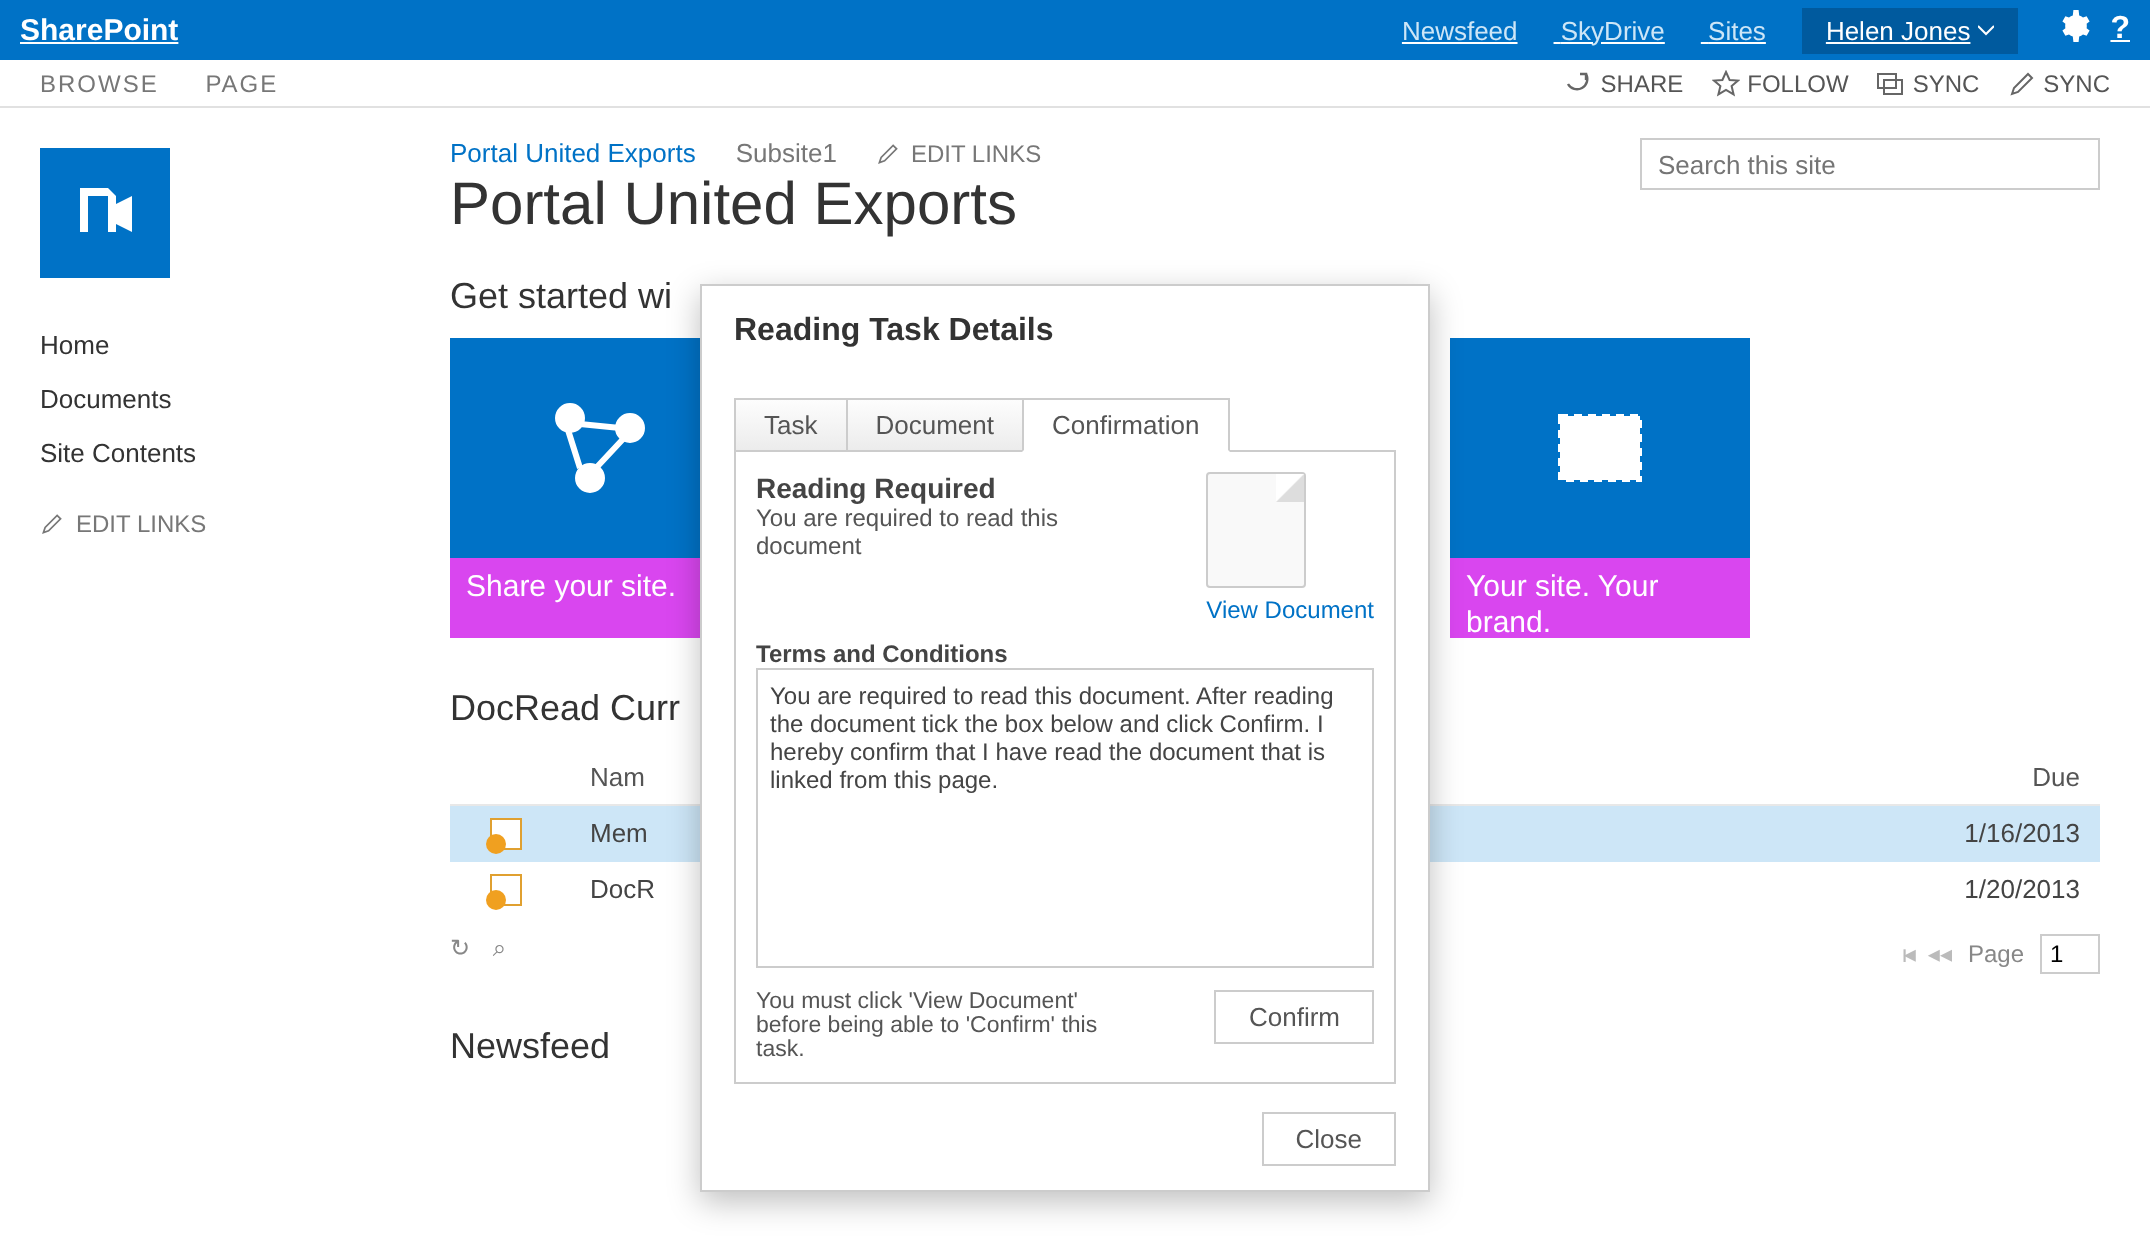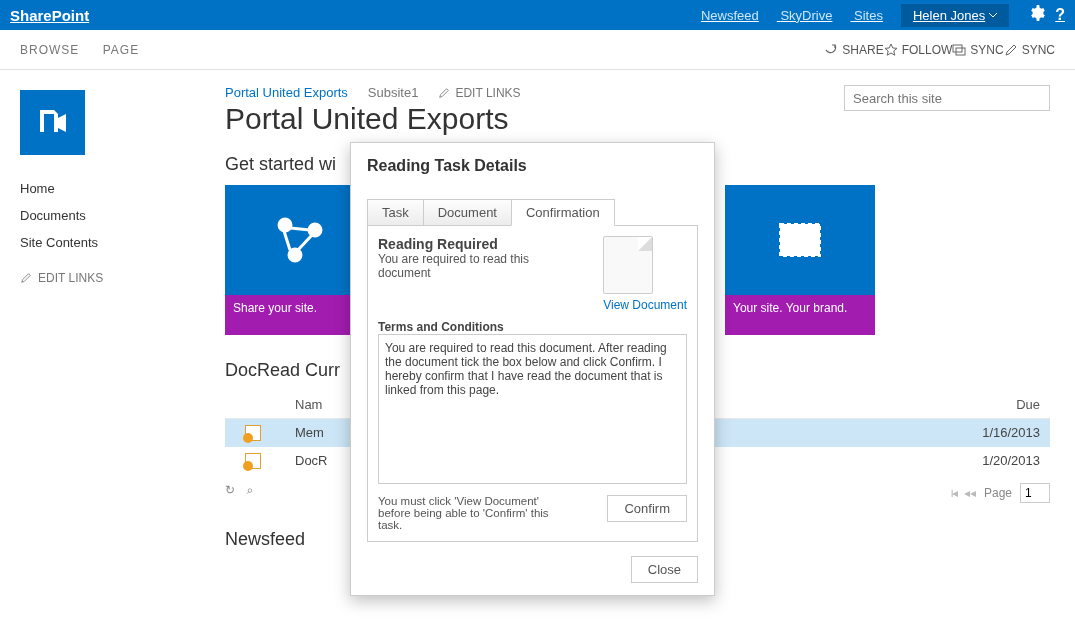--- a/index.html
+++ b/index.html
@@ -8,48 +8,48 @@
   
   .suitebar { background: #0072c6; color: #fff; height: 30px; display: flex; align-items: center; padding: 0 10px; text-decoration: underline; }
   .suitebar .brand { font-weight: 600; font-size: 15px; flex: 0 0 auto; }
   .suitebar .spacer { flex: 1; }
   .suitebar .nav a { color: #cde6f7; margin-right: 18px; font-size: 13px; cursor: pointer; }
   .suitebar .userbox { background: #005a9e; padding: 4px 12px; color: #fff; font-size: 13px; margin-right: 10px; display: flex; align-items: center; }
   .suitebar .userbox svg { margin-left: 4px; }
   .suitebar .icon { margin-left: 10px; cursor: pointer; color: #fff; font-size: 16px; }
   
   
-  .ribbon { display: flex; align-items: center; height: 40px; border-bottom: 1px solid #e1e1e1; padding: 0 20px; color: #777; font-size: 12px; }
+  .ribbon { display: flex; align-items: center; height: 24px; border-bottom: 1px solid #e1e1e1; padding: 0 20px; color: #777; font-size: 12px; }
   .ribbon .tabs span { margin-right: 20px; letter-spacing: 1px; cursor: pointer; }
-  .ribbon .actions { margin-left: auto; display: flex; }
+  .ribbon .actions { margin-left: auto; display: flex; gap: 14px; }
   .ribbon .actions .act { display: flex; align-items: center; gap: 4px; cursor: pointer; color: #555; }
   
   
   .layout { display: flex; height: calc(620px - 70px); }
   .sidebar { width: 200px; padding: 20px 0 0 0; }
   .sidebar .logo { width: 65px; height: 65px; background: #0072c6; margin: 0 0 20px 20px; display:flex; align-items:center; justify-content:center; }
   .sidebar .logo svg { fill: #fff; }
   .sidebar ul { list-style: none; }
   .sidebar li { padding: 6px 20px; font-size: 13px; cursor: pointer; color: #333; }
   .sidebar .editlinks { padding: 15px 20px; color: #777; font-size: 12px; display:flex; align-items:center; gap:6px; cursor:pointer; }
   
   .content { flex: 1; padding: 15px 25px 0 25px; position: relative; }
   .breadcrumb { font-size: 13px; margin-bottom: 2px; display:flex; align-items:center; gap:20px;}
   .breadcrumb a.primary { color: #0072c6; }
   .breadcrumb a.secondary { color: #777; }
   .breadcrumb .editl { color:#777; display:flex; gap:5px; align-items:center; font-size:12px; cursor:pointer;}
-  .searchbox { position: absolute; right: 25px; top: 15px; border: 1px solid #ccc; width: 206px; height: 26px; display: flex; align-items: center; padding: 0 8px; gap: 36px; }
+  .searchbox { position: absolute; right: 25px; top: 15px; border: 1px solid #ccc; width: 230px; height: 26px; display: flex; align-items: center; padding: 0 8px; gap: 36px; }
   .searchbox input { border: none; outline: none; flex: 1; font-size: 13px; color: #999; }
   h1.sitetitle { font-size: 30px; font-weight: 200; color: #333; margin-bottom: 18px; }
   .section-h { font-size: 18px; font-weight: 300; color: #333; margin-bottom: 10px; }
   
   .tiles { display: flex; gap: 10px; margin-bottom: 25px; }
   .tile { width: 150px; height: 150px; position: relative; cursor:pointer; }
   .tile .tiletop { height: 110px; background: #0072c6; display:flex; align-items:center; justify-content:center; }
-  .tile .tilebot { height: 40px; background: #a21caf; color: #fff; font-size: 12px; padding: 6px 8px; line-height: 1.2; }
+  .tile .tilebot { height: 40px; background: #d946ef; color: #fff; font-size: 15px; padding: 6px 8px; line-height: 1.2; }
   .tile svg { fill: #fff; stroke:#fff; }
 
   .table-area { }
   .table-head { display: flex; border-bottom: 1px solid #e8e8e8; padding: 6px 0; color: #555; font-size: 13px; }
   .col-icon { width: 70px; }
   .col-name { flex: 1; }
   .col-due { width: 120px; text-align: right; padding-right: 10px;}
   .trow { display:flex; padding: 6px 0; font-size: 13px; }
   .trow.selected { background: #cde6f7; }
   .trow .docicon { width:16px; height:16px; background:#fff; border:1px solid #e0a030; position:relative; margin-left: 20px;}

